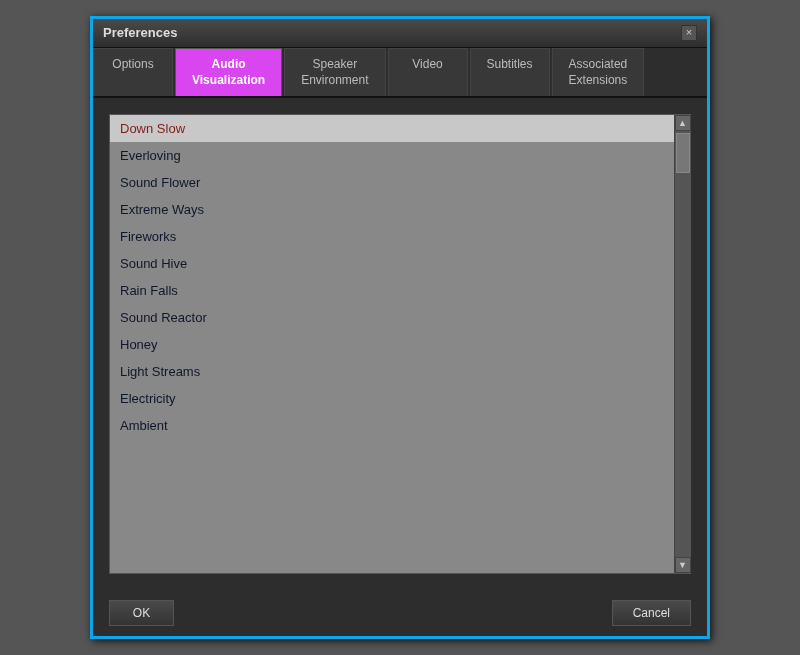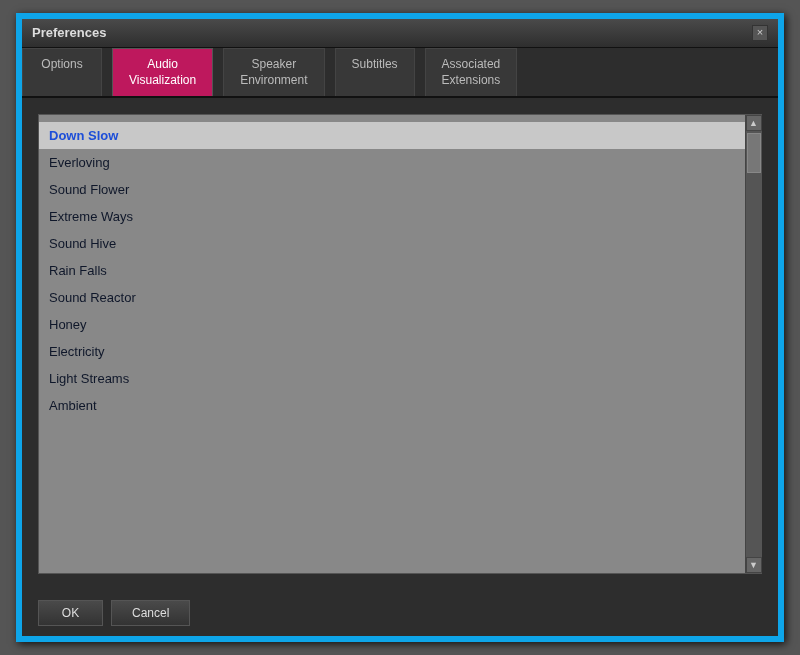--- a/index.html
+++ b/index.html
@@ -13,23 +13,23 @@
       display: flex;
       justify-content: center;
       align-items: center;
       width: 800px;
       height: 655px;
       font-family: Arial, sans-serif;
       font-size: 13px;
     }
 
     .window {
-      width: 768px;
-      background: #2d2d2d;
-      border: 6px solid #0ea5e9;
+      width: 620px;
+      background: #2d2d2d;
+      border: 3px solid #0ea5e9;
       box-shadow: 2px 2px 8px rgba(0,0,0,0.8);
     }
 
     .title-bar {
       background: linear-gradient(to bottom, #4a4a4a, #2e2e2e);
       color: #e0e0e0;
       padding: 6px 10px;
       display: flex;
       justify-content: space-between;
       align-items: center;
@@ -66,28 +66,28 @@
       padding: 8px 16px;
       color: #bbb;
       cursor: pointer;
       border: 1px solid #444;
       border-bottom: none;
       background: #383838;
       font-size: 12px;
       text-align: center;
       min-width: 80px;
       line-height: 1.3;
-      margin-right: 10px;
+      margin-right: 2px;
     }
 
     .tab.active {
-      background: #be185d;
+      background: #d946ef;
       color: #fff;
       border-color: #555;
-      font-weight: normal;
+      font-weight: bold;
     }
 
     .content-area {
       padding: 16px;
       background: #2d2d2d;
     }
 
     .list-container {
       background: #888;
       border: 1px solid #555;
@@ -103,23 +103,22 @@
 
     .list-item {
       padding: 6px 10px;
       color: #0f172a;
       font-size: 13px;
       cursor: pointer;
     }
 
     .list-item:first-child {
       background: #c8c8c8;
-      color: #1d4ed8;
-      font-weight: bold;
-      margin-top: 7px;
+      color: #7f1d1d;
+      font-weight: normal;
     }
 
     .scrollbar {
       width: 16px;
       background: #555;
       display: flex;
       flex-direction: column;
       align-items: center;
       border-left: 1px solid #444;
     }
@@ -150,21 +149,21 @@
       height: 40px;
       background: #777;
       border: 1px solid #888;
       position: absolute;
       top: 2px;
       left: 1px;
     }
 
     .footer {
       display: flex;
-      justify-content: flex-start;
+      justify-content: space-between;
       padding: 10px 16px;
       gap: 8px;
       background: #2d2d2d;
       align-items: center;
     }
 
     .footer-btn {
       padding: 5px 20px;
       font-size: 12px;
       cursor: pointer;
@@ -182,38 +181,40 @@
 
   <div class="title-bar">
     <span class="title-bar-title">Preferences</span>
     <div class="close-btn">×</div>
   </div>
 
   <div class="tab-bar">
     <div class="tab">Options</div>
     <div class="tab active">Audio<br>Visualization</div>
     <div class="tab">Speaker<br>Environment</div>
+    <div class="tab">Video</div>
     <div class="tab">Subtitles</div>
     <div class="tab">Associated<br>Extensions</div>
   </div>
 
   <div class="content-area">
     <div class="list-container">
       <div class="list-items">
 
       <div class="list-item">Down Slow</div>
           <div class="list-item">Everloving</div>
           <div class="list-item">Sound Flower</div>
           <div class="list-item">Extreme Ways</div>
+          <div class="list-item">Fireworks</div>
           <div class="list-item">Sound Hive</div>
           <div class="list-item">Rain Falls</div>
           <div class="list-item">Sound Reactor</div>
           <div class="list-item">Honey</div>
+          <div class="list-item">Light Streams</div>
           <div class="list-item">Electricity</div>
-          <div class="list-item">Light Streams</div>
           <div class="list-item">Ambient</div>
         </div>
       <div class="scrollbar">
         <div class="scroll-btn">▲</div>
         <div class="scroll-track">
           <div class="scroll-thumb"></div>
         </div>
         <div class="scroll-btn">▼</div>
       </div>
     </div>

